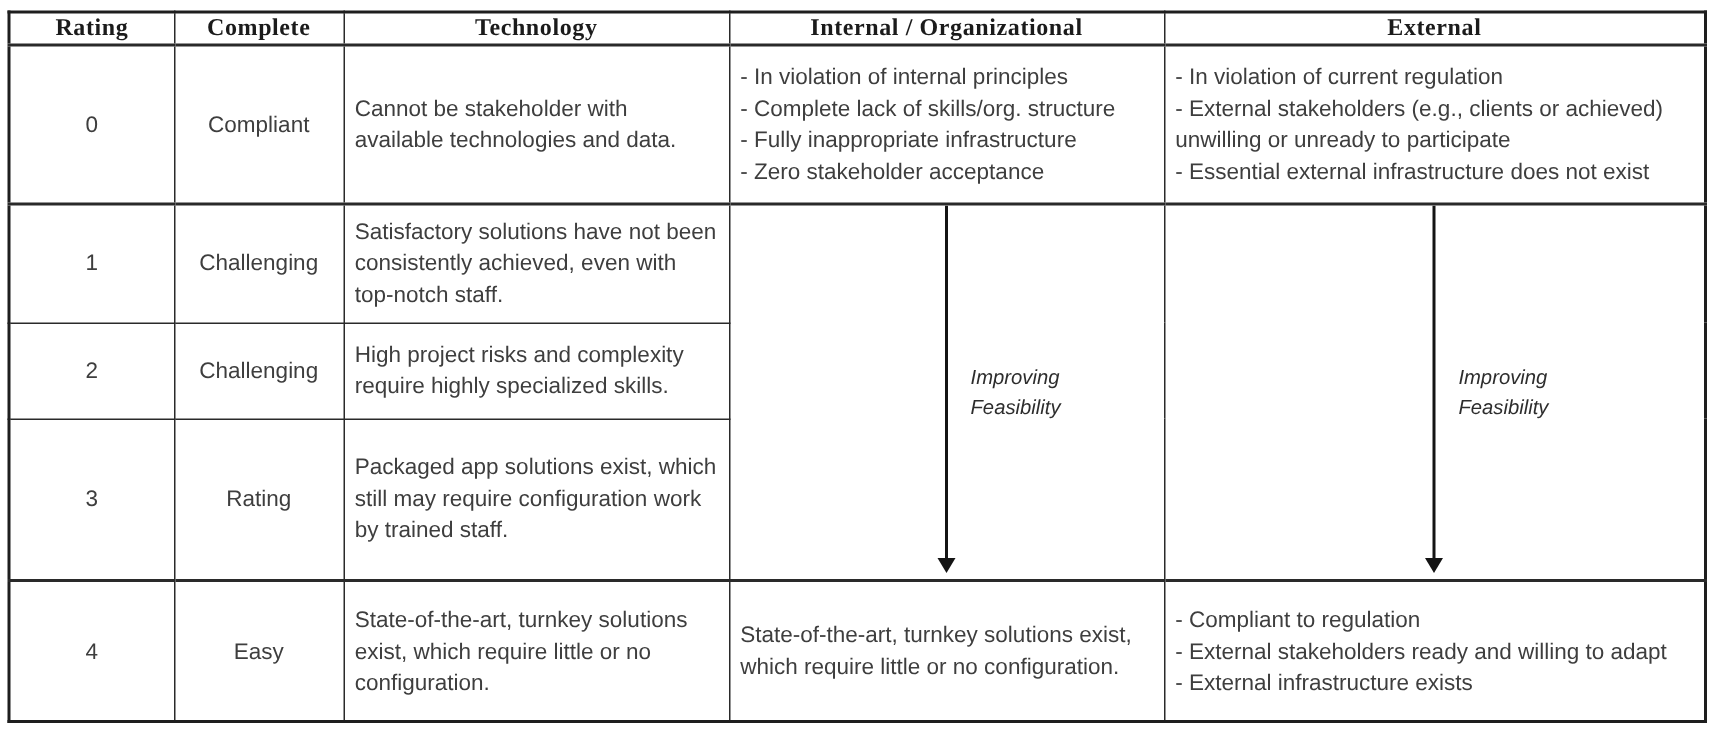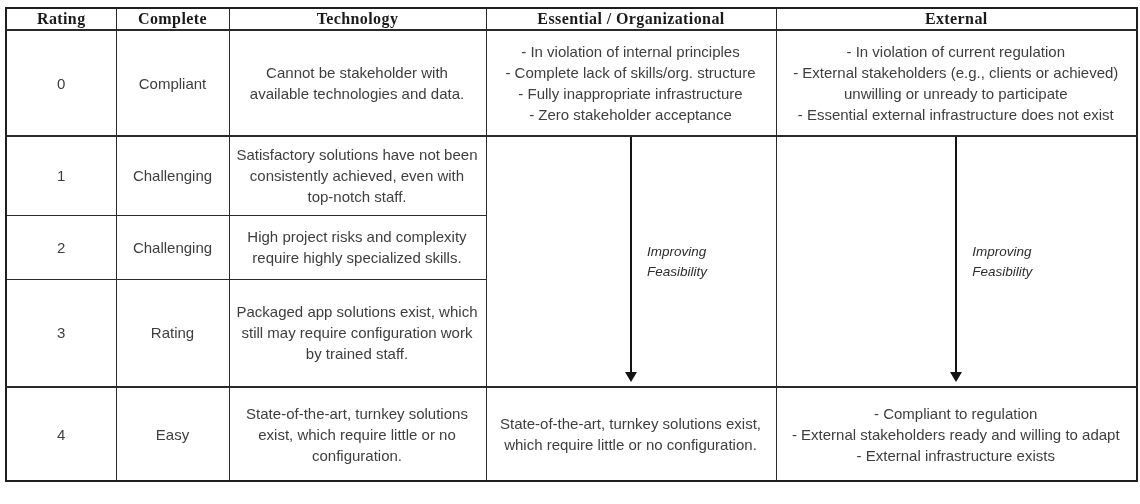--- a/index.html
+++ b/index.html
@@ -56,21 +56,21 @@
     text-align: center;
     vertical-align: middle;
   }
   td.cell-center {
     text-align: center;
     vertical-align: middle;
     font-size: 15px;
     color: #3e3e3e;
   }
   td.cell-text {
-    text-align: center;
+    text-align: left;
     vertical-align: middle;
     font-size: 15px;
     line-height: 1.4;
     color: #3e3e3e;
     padding: 4px 8px 4px 7px;
   }
   td.cell-bullets {
     white-space: pre-line;
   }
   td.cell-arrow {
@@ -121,21 +121,21 @@
         <col class="c-category">
         <col class="c-tech">
         <col class="c-internal">
         <col class="c-external">
     </colgroup>
     <thead>
       <tr class="r-head">
         <th>Rating</th>
         <th>Complete</th>
         <th>Technology</th>
-        <th>Essential / Organizational</th>
+        <th>Internal / Organizational</th>
         <th>External</th>
       </tr>
     </thead>
     <tbody>
       <tr class="r-0 sec-end">
         <td class="cell-center">0</td>
         <td class="cell-center">Compliant</td>
         <td class="cell-text">Cannot be stakeholder with available technologies and data.</td>
         <td class="cell-text cell-bullets">- In violation of internal principles
 - Complete lack of skills/org. structure

